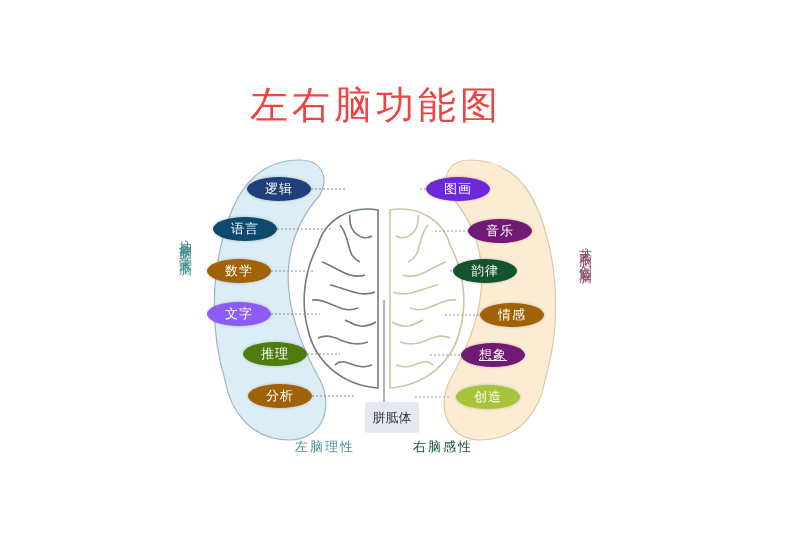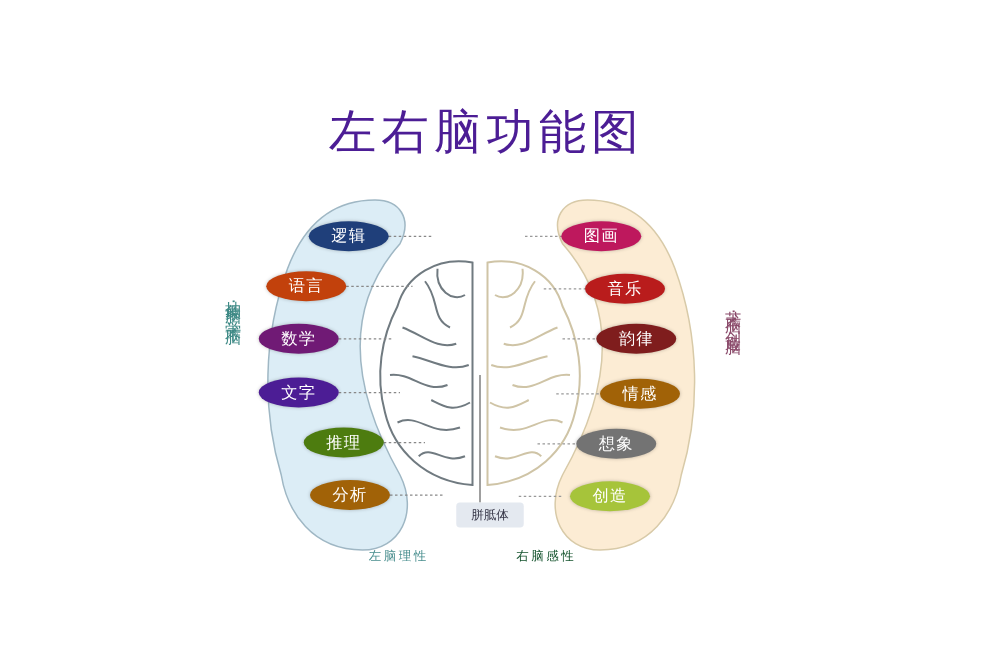--- a/index.html
+++ b/index.html
@@ -1,26 +1,26 @@
 <!DOCTYPE html>
 <html><head>
 <meta charset="utf-8">
 <style>
   html, body { margin:0; padding:0; }
   body { width:800px; height:533px; background:#ffffff; position:relative; overflow:hidden;
          font-family:"DejaVu Sans", sans-serif; }
   .abs { position:absolute; }
-  .title { left:263px; top:80px; font-size:38px; color:#4c1d95; letter-spacing:4px; font-weight:normal; }
+  .title { left:250px; top:80px; font-size:38px; color:#ef4444; letter-spacing:4px; font-weight:normal; }
   .pill { position:absolute; width:64px; height:24px; border-radius:50%; color:#fff; font-size:13px;
           display:flex; align-items:center; justify-content:center; transform:translate(-50%,-50%);
           box-shadow:0 0 3px rgba(0,0,0,0.25); letter-spacing:1px; }
   .vlabel { position:absolute; writing-mode:vertical-rl; font-size:13px; letter-spacing:3px; }
-  .bottom-label { position:absolute; font-size:10px; letter-spacing:2px; }
-  .cc { position:absolute; left:365px; top:402px; width:54px; height:20px; background:#e4e9f0;
-        border-radius:3px; font-size:10px; color:#334; display:flex; align-items:center; justify-content:center; }
+  .bottom-label { position:absolute; font-size:13px; letter-spacing:2px; }
+  .cc { position:absolute; left:365px; top:402px; width:54px; height:31px; background:#e4e9f0;
+        border-radius:3px; font-size:13px; color:#334; display:flex; align-items:center; justify-content:center; }
   svg { position:absolute; left:0; top:0; }
 </style>
 </head>
 <body>
 
 <svg width="800" height="533" viewBox="0 0 800 533">
 
   <path d="M300,160 C320,160 330,175 320,195 C280,240 275,300 320,380 C335,410 320,440 290,440 C250,440 230,410 225,380 C210,330 210,270 230,215 C245,175 270,160 300,160 Z" fill="#dcedf6" stroke="#9fb7c4" stroke-width="1.2"></path>
 
   <path d="M470,160 C450,160 440,175 450,195 C490,240 495,300 450,380 C435,410 450,440 480,440 C520,440 540,410 545,380 C560,330 560,270 540,215 C525,175 500,160 470,160 Z" fill="#fcecd4" stroke="#d8caa8" stroke-width="1.2"></path>
@@ -52,31 +52,31 @@
     <line x1="450" y1="271" x2="477" y2="271"></line>
     <line x1="445" y1="315" x2="480" y2="315"></line>
     <line x1="430" y1="355" x2="461" y2="355"></line>
     <line x1="415" y1="397" x2="450" y2="397"></line>
   </g>
 </svg>
 
 <div class="abs title">左右脑功能图</div>
 
 <div class="pill" style="left:279px;top:189px;background:#1f3f7a;">逻辑</div>
-<div class="pill" style="left:245px;top:229px;background:#c2410c;text-align:right;">语言</div>
-<div class="pill" style="left:239px;top:271px;background:#701a75;">数学</div>
-<div class="pill" style="left:239px;top:314px;background:#4c1d95;">文字</div>
+<div class="pill" style="left:245px;top:229px;background:#0c4a6e;text-align:right;">语言</div>
+<div class="pill" style="left:239px;top:271px;background:#a16207;">数学</div>
+<div class="pill" style="left:239px;top:314px;background:#8b5cf6;">文字</div>
 <div class="pill" style="left:275px;top:354px;background:#4d7c0f;">推理</div>
 <div class="pill" style="left:280px;top:396px;background:#a16207;">分析</div>
 
-<div class="pill" style="left:481px;top:189px;background:#be185d;">图画</div>
-<div class="pill" style="left:500px;top:231px;background:#b91c1c;">音乐</div>
-<div class="pill" style="left:509px;top:271px;background:#7f1d1d;">韵律</div>
+<div class="pill" style="left:458px;top:189px;background:#6d28d9;">图画</div>
+<div class="pill" style="left:500px;top:231px;background:#701a75;">音乐</div>
+<div class="pill" style="left:485px;top:271px;background:#14532d;">韵律</div>
 <div class="pill" style="left:512px;top:315px;background:#a16207;">情感</div>
-<div class="pill" style="left:493px;top:355px;background:#737373;">想象</div>
+<div class="pill" style="left:493px;top:355px;background:#701a75;text-decoration:underline;">想象</div>
 <div class="pill" style="left:488px;top:397px;background:#a6c43a;">创造</div>
 
 <div class="vlabel" style="left:176px;top:230px;color:#3f8a86;">抽象脑·学术脑</div>
 <div class="vlabel" style="left:576px;top:238px;color:#8a4a6a;">艺术脑·创造脑</div>
 
 <div class="bottom-label" style="left:295px;top:438px;color:#4a8f8f;">左脑理性</div>
 <div class="bottom-label" style="left:413px;top:438px;color:#14532d;">右脑感性</div>
 
 <div class="cc">胼胝体</div>
 

